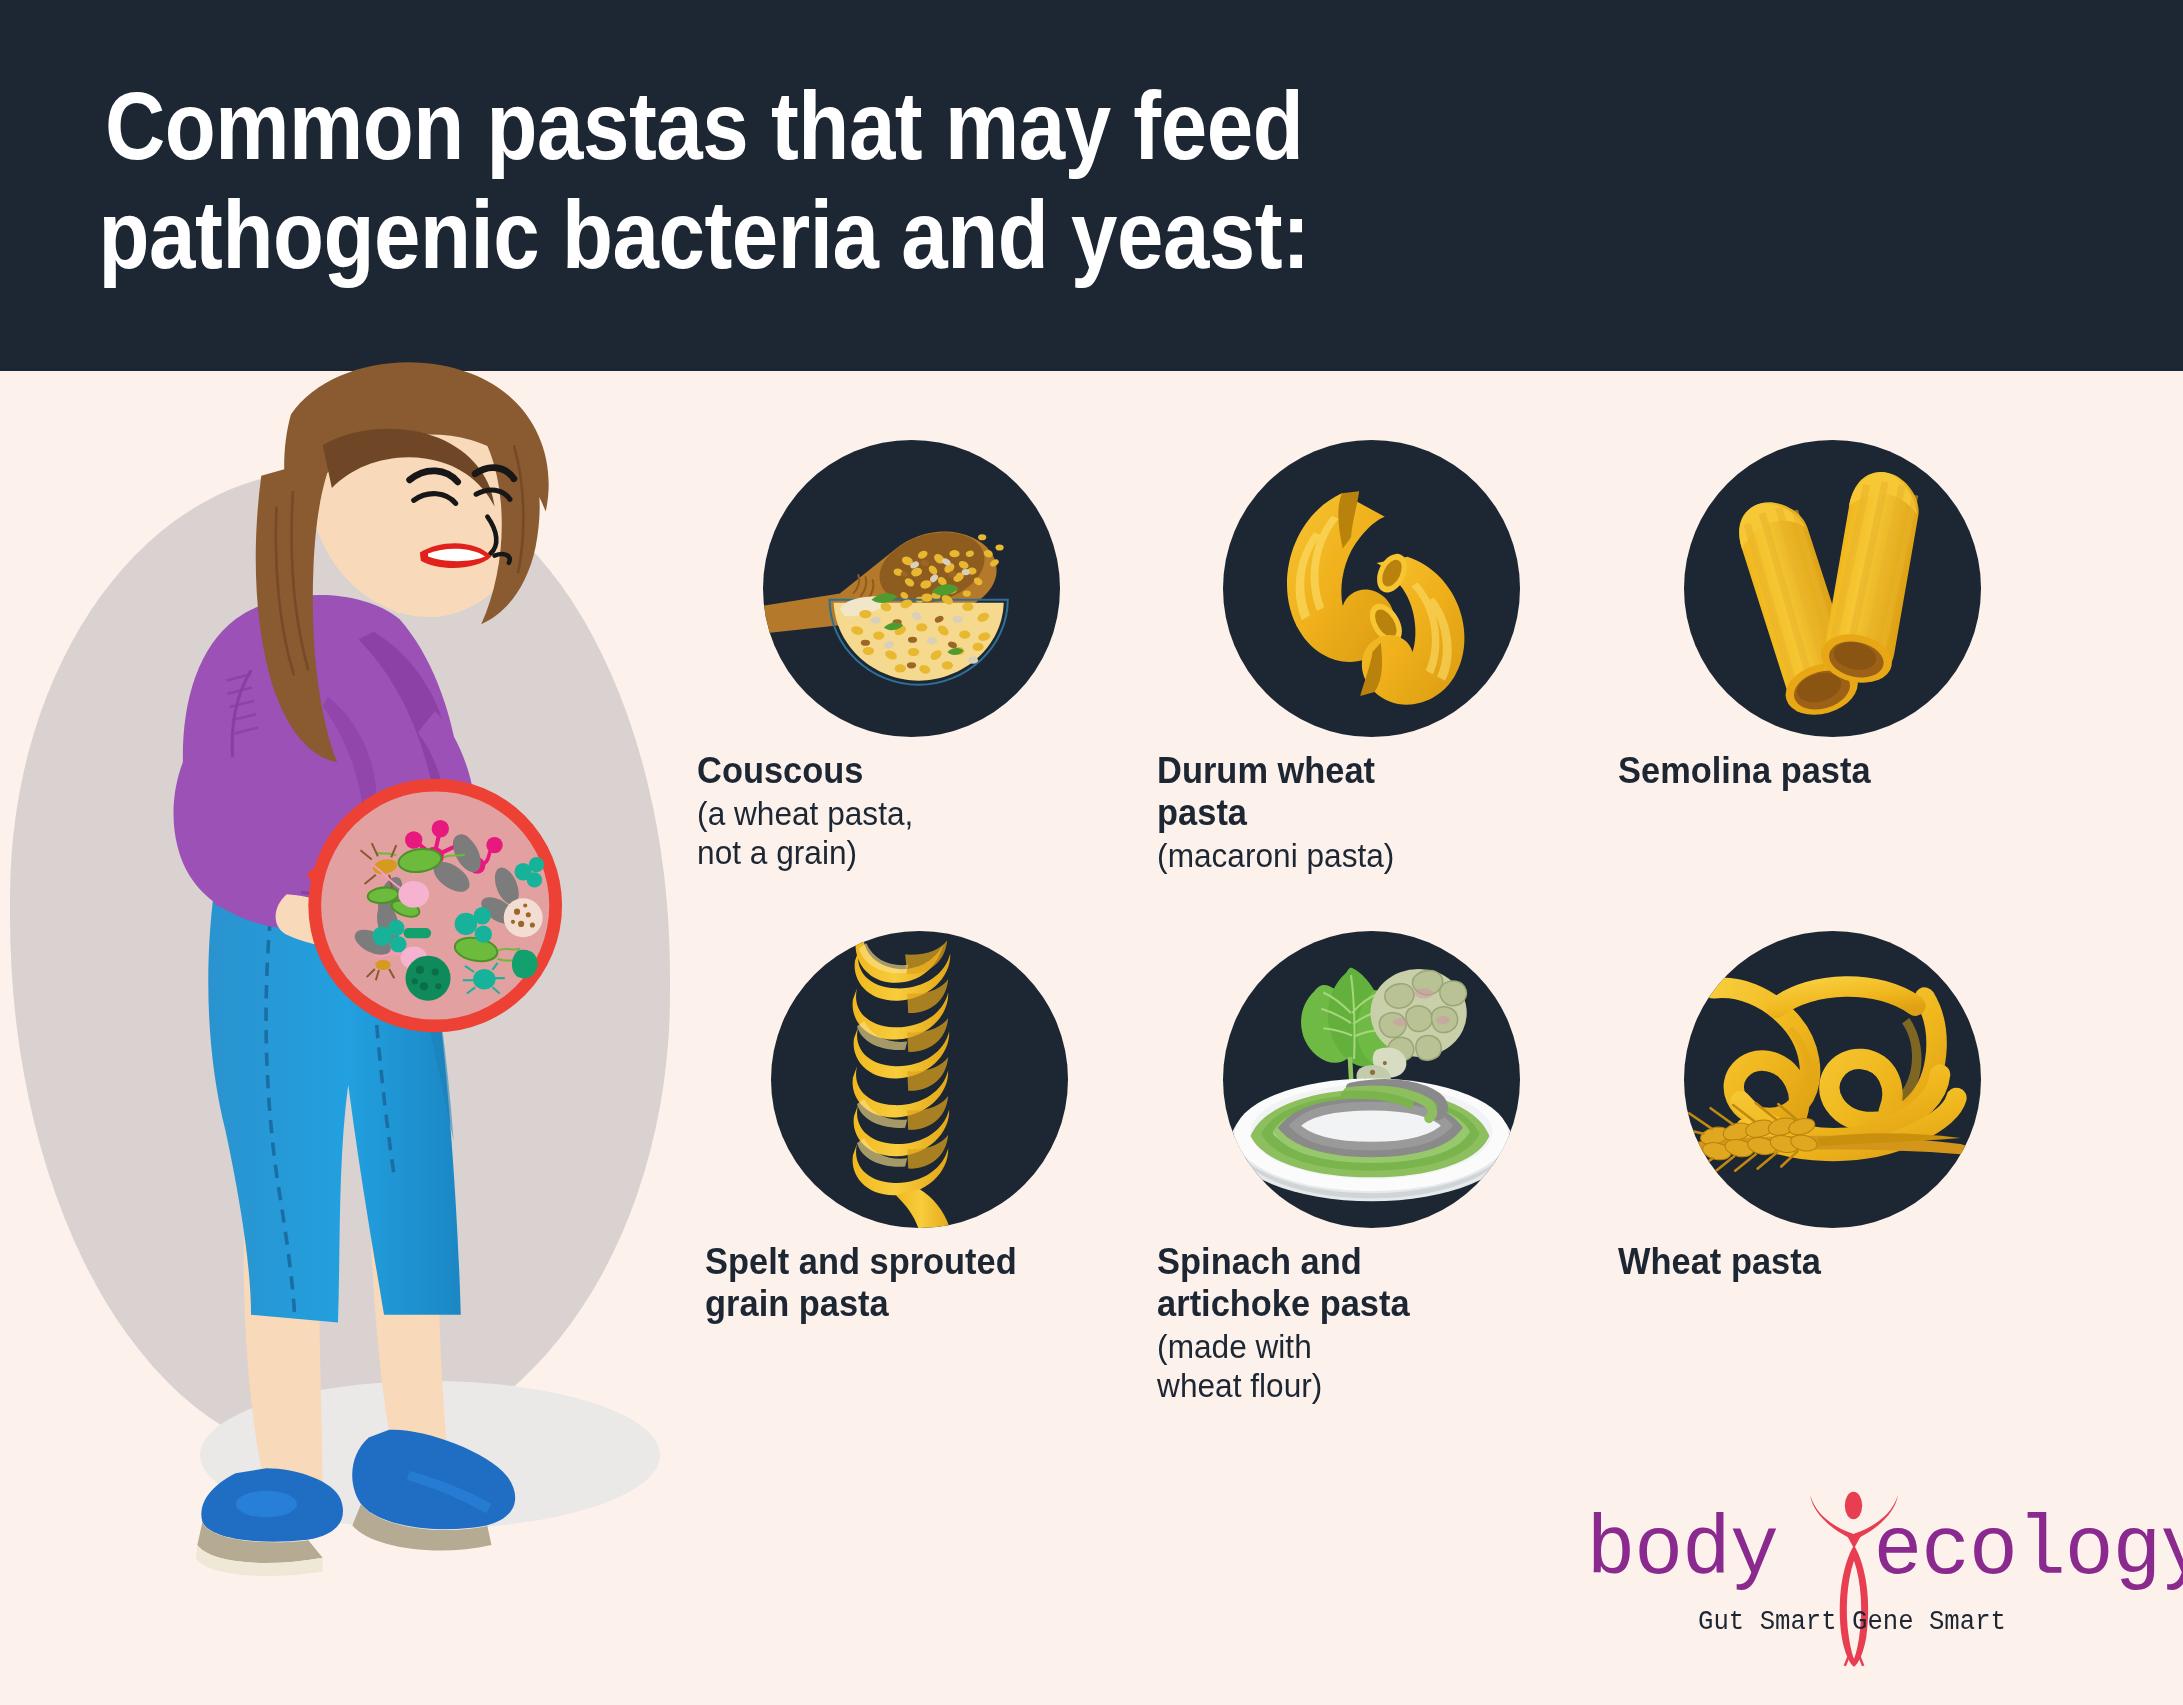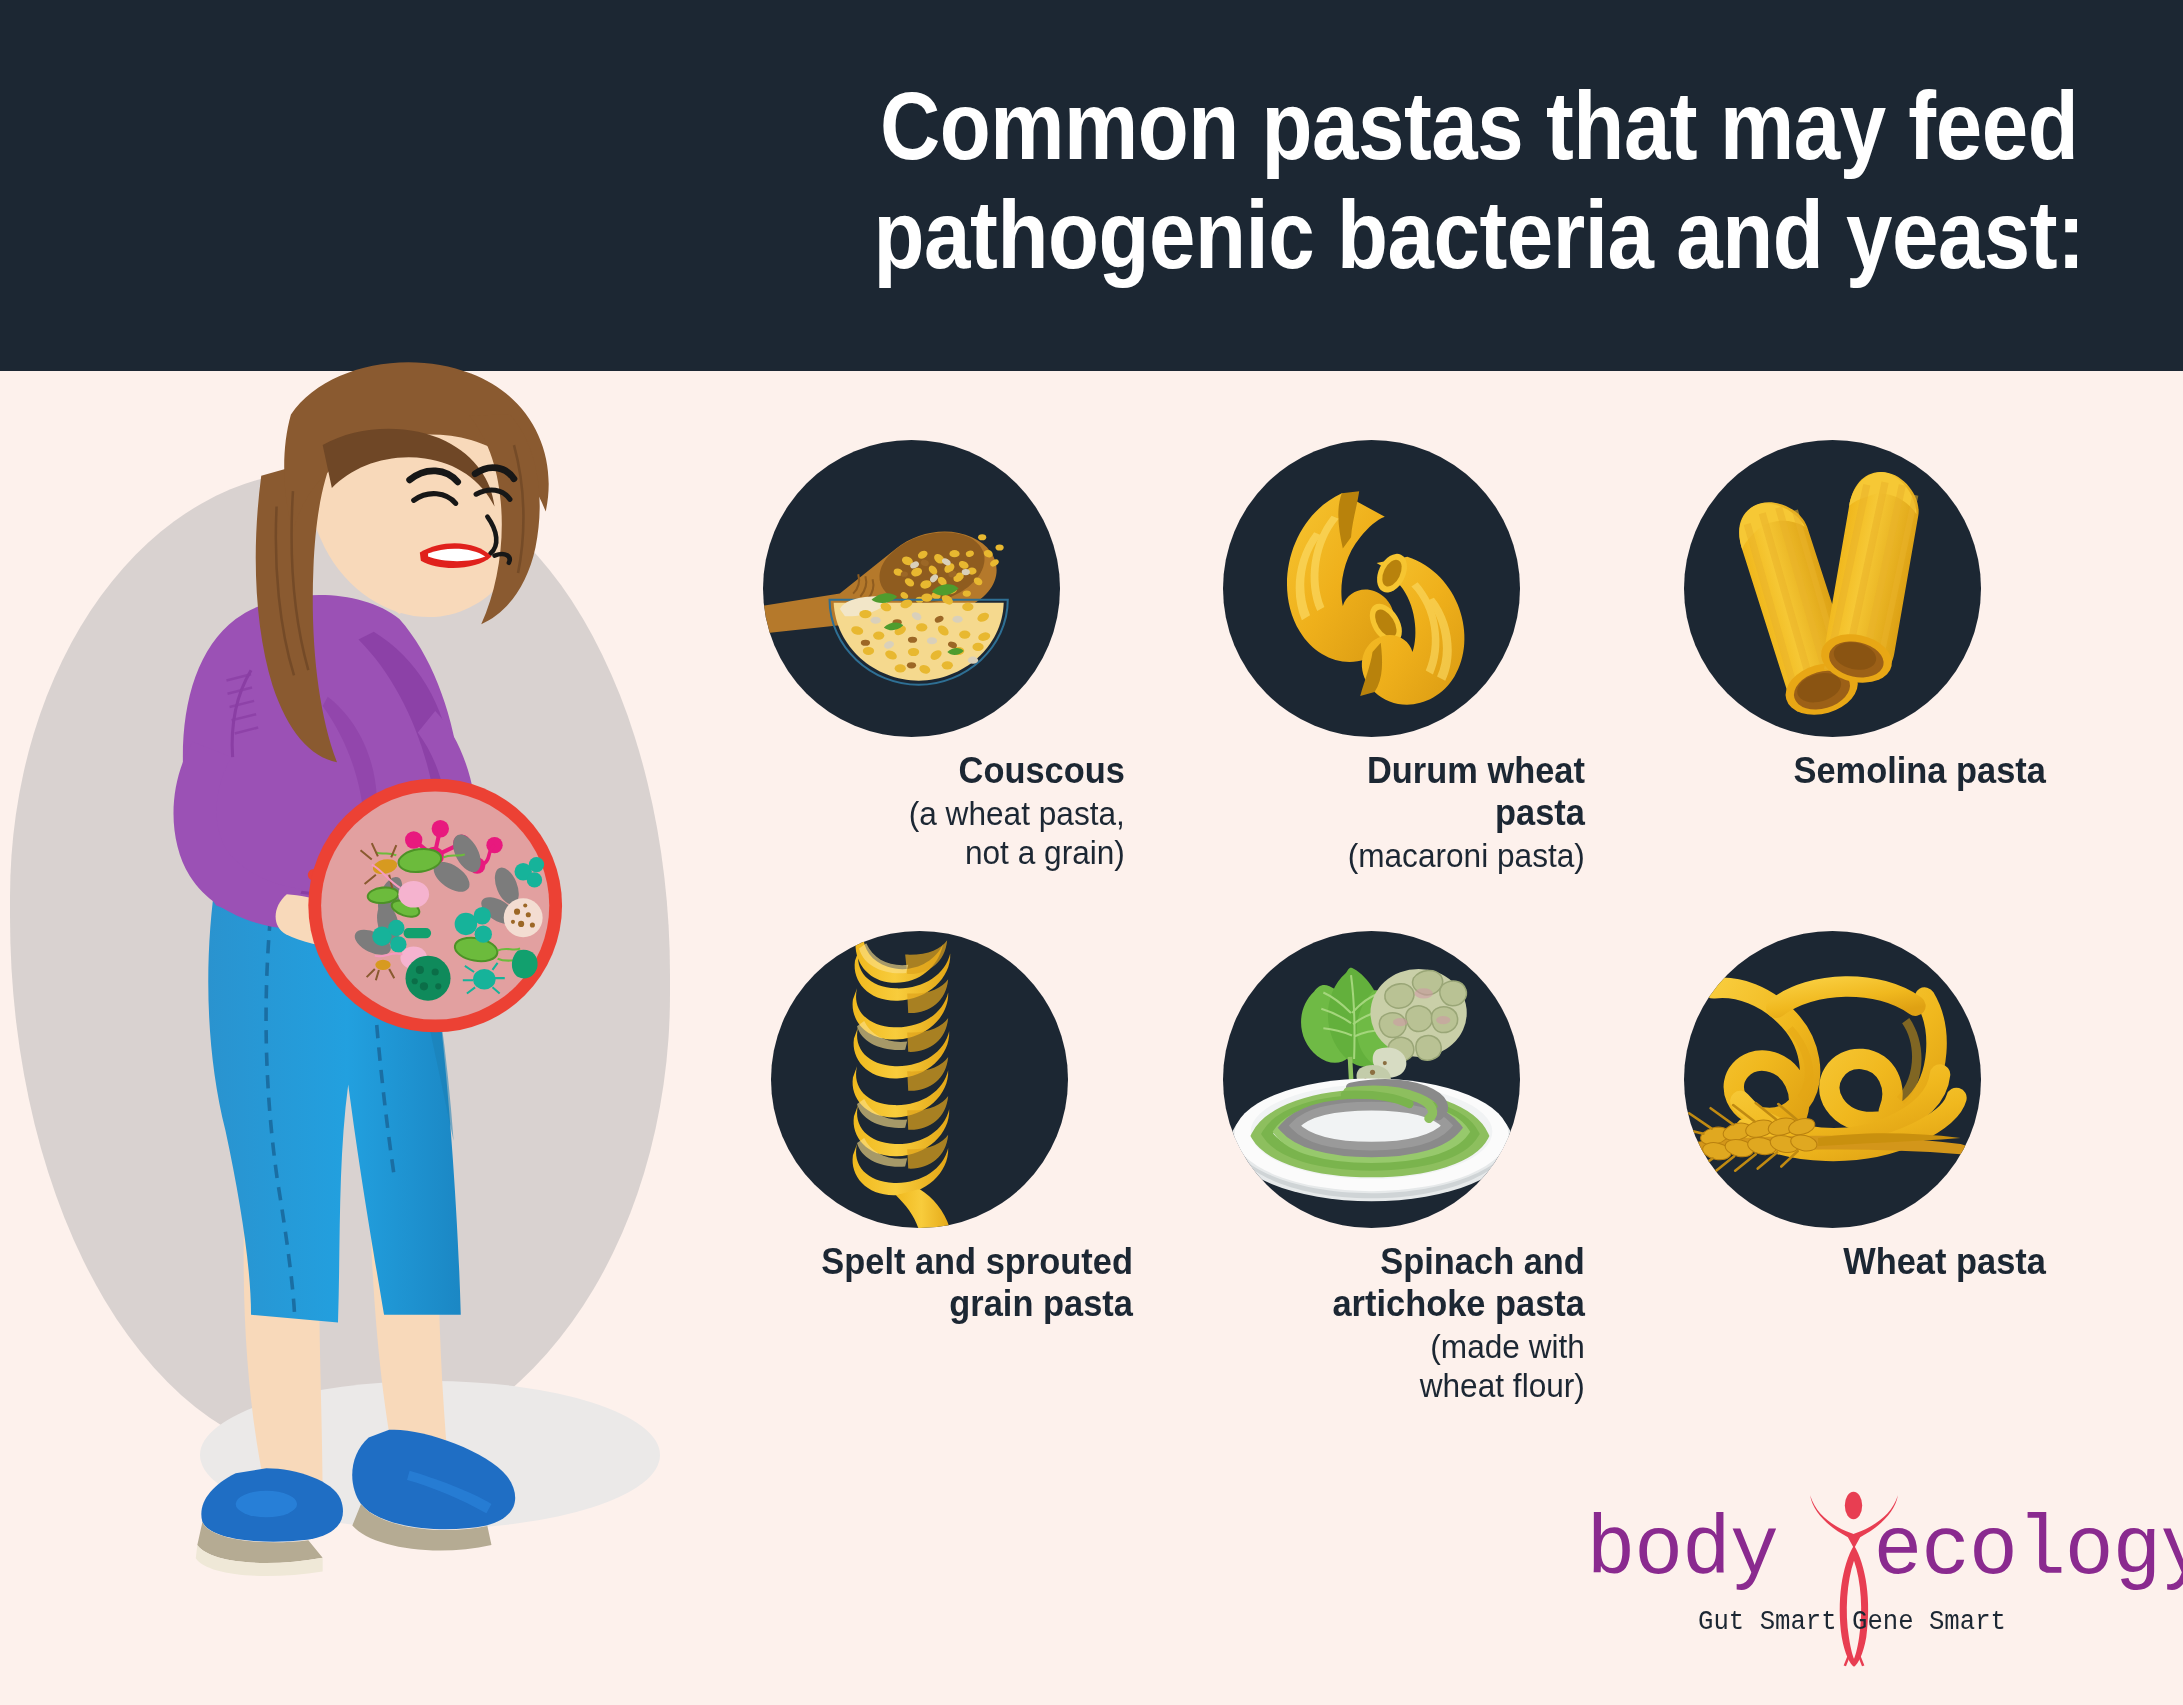--- a/index.html
+++ b/index.html
@@ -8,21 +8,21 @@
     background:#fdf1ec;
     font-family:"Liberation Sans", sans-serif;
     overflow:hidden;
     position:relative;
   }
 
   
   #header-bar{
     position:absolute; left:0; top:0; width:2183px; height:371px;
     background:#1c2733;
-    display:flex; align-items:center; justify-content:flex-end;
+    display:flex; align-items:center; justify-content:flex-start;
   }
   #header-title{
     color:#ffffff;
     font-size:97px;
     line-height:1.12;
     font-weight:700;
     text-align:center;
     letter-spacing:-0.5px;
     transform:scaleX(0.86);
     white-space:pre-line;
@@ -44,21 +44,21 @@
   }
 
   
   #woman{ position:absolute; left:82px; top:353px; width:645px; height:1238px; }
 
   
   #grid{
     position:absolute; left:681px; top:440px;
     width:1433px; height:1115px;
   }
-  .cell{ position:absolute; width:460px; text-align:right; }
+  .cell{ position:absolute; width:460px; text-align:left; }
   .cell.c0{ left:0;    top:0; }
   .cell.c1{ left:460px;top:0; }
   .cell.c2{ left:921px;top:0; }
   .cell.c3{ left:8px;    top:491px; }
   .cell.c4{ left:460px;top:491px; }
   .cell.c5{ left:921px;top:491px; }
 
   .disc{
     width:297px; height:297px;
     margin:0 auto 13.3px auto;

